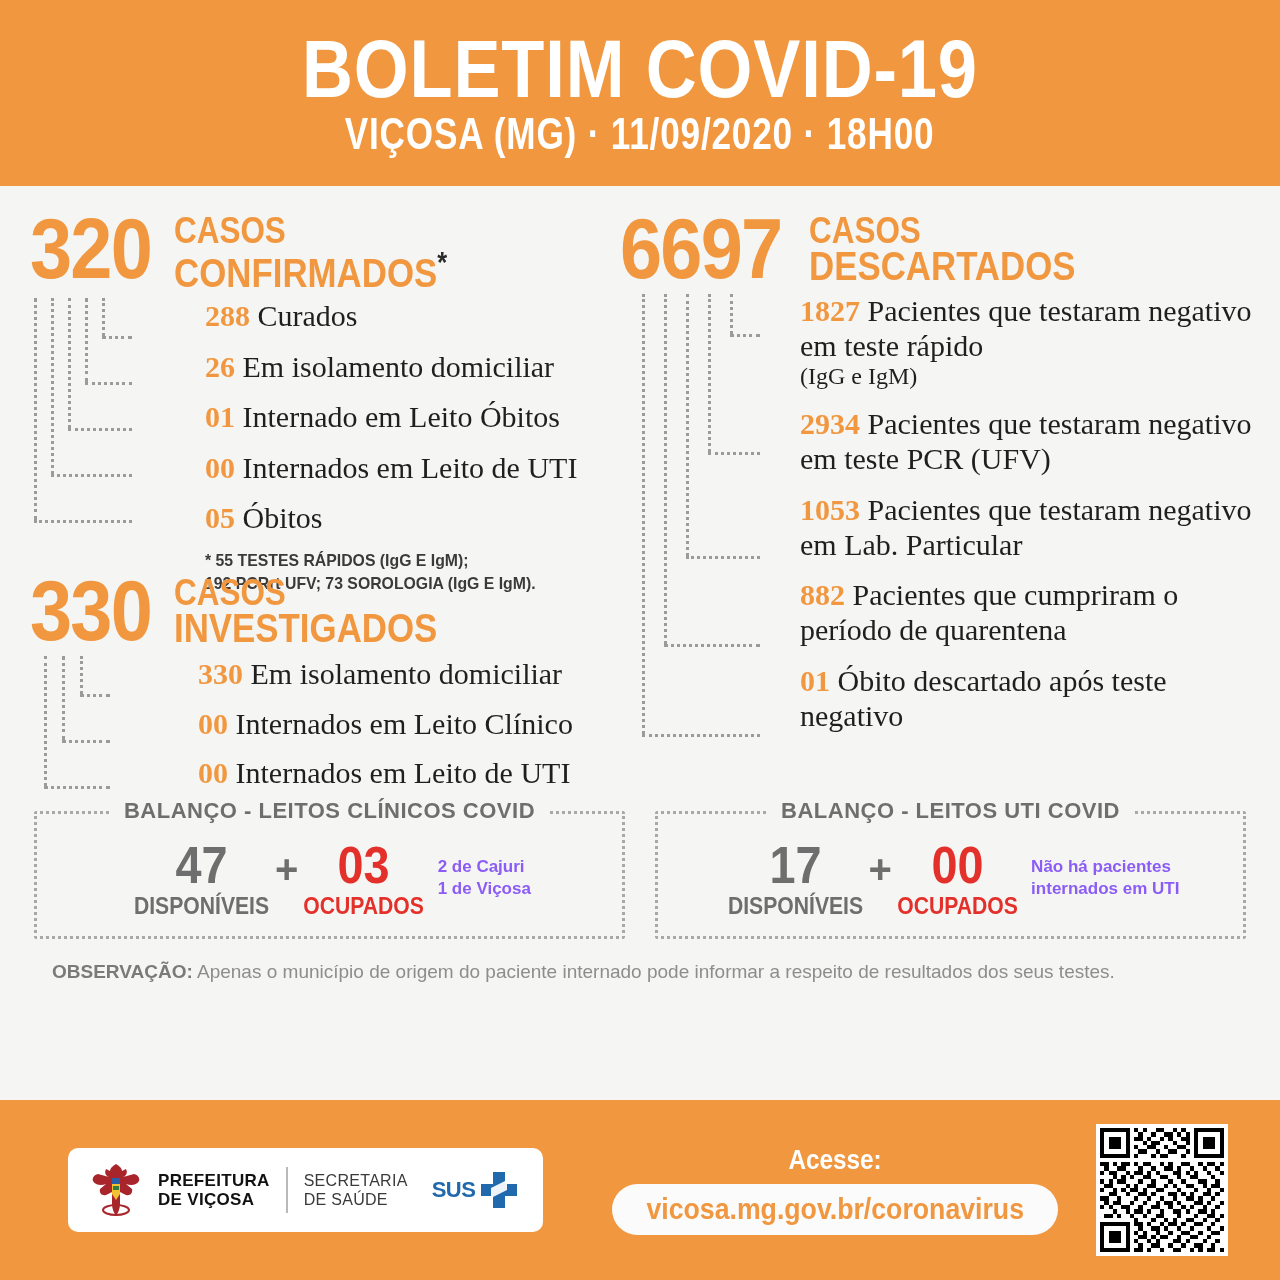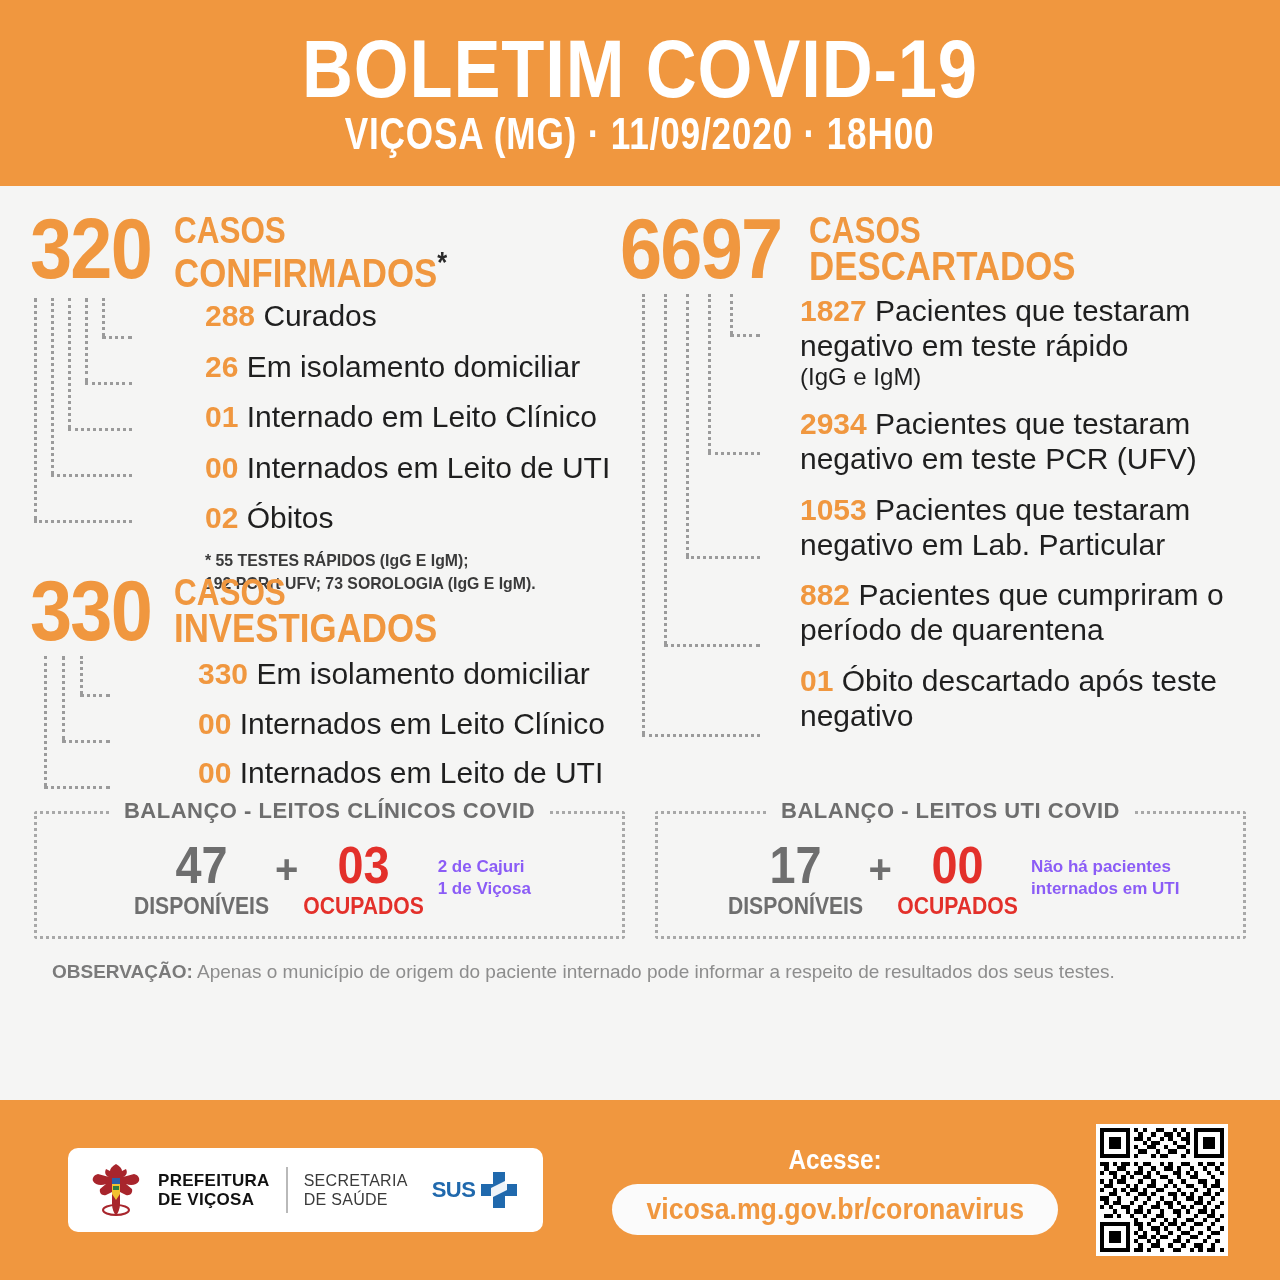--- a/index.html
+++ b/index.html
@@ -90,20 +90,21 @@
     position:absolute;height:0;
     border-top:3px dotted #9b9b9b;
   }
   .items{margin:0;padding:0;list-style:none;}
   .item{
     display:block;
     color:#1f1f1f;
     font-size:29px;
     font-weight:500;
     line-height:1.18;
+    font-family:Liberation Serif, serif;
   }
   .item .num{color:#f0973f;font-weight:bold;}
   .item .txt{font-weight:500;}
 
   .left-items{margin-left:175px;}
   .left-items .item{margin-bottom:15px;font-size:30px;}
 
   .footnote{
     margin-left:175px;
     color:#3a3a3a;
@@ -277,23 +278,23 @@
               <div class="vline" style="left:21px;height:176px;"></div>
               <div class="hline" style="left:21px;top:176px;width:81px;"></div>
 
               <div class="vline" style="left:4px;height:222px;"></div>
               <div class="hline" style="left:4px;top:222px;width:98px;"></div>
             </div>
 
             <ul class="items left-items">
               <li class="item"><span class="num">288</span> <span class="txt">Curados</span></li>
               <li class="item"><span class="num">26</span> <span class="txt">Em isolamento domiciliar</span></li>
-              <li class="item"><span class="num">01</span> <span class="txt">Internado em Leito Clínico</span></li>
+              <li class="item"><span class="num">01</span> <span class="txt">Internado em Leito Óbitos</span></li>
               <li class="item"><span class="num">00</span> <span class="txt">Internados em Leito de UTI</span></li>
-              <li class="item"><span class="num">02</span> <span class="txt">Óbitos</span></li>
+              <li class="item"><span class="num">05</span> <span class="txt">Óbitos</span></li>
             </ul>
 
             <div class="footnote">
               <div>* 55 TESTES RÁPIDOS (IgG E IgM);</div>
               <div>192 PCRrt UFV; 73 SOROLOGIA (IgG E IgM).</div>
             </div>
           </div>
         </div>
 
         <div style="margin-top:26px;">

